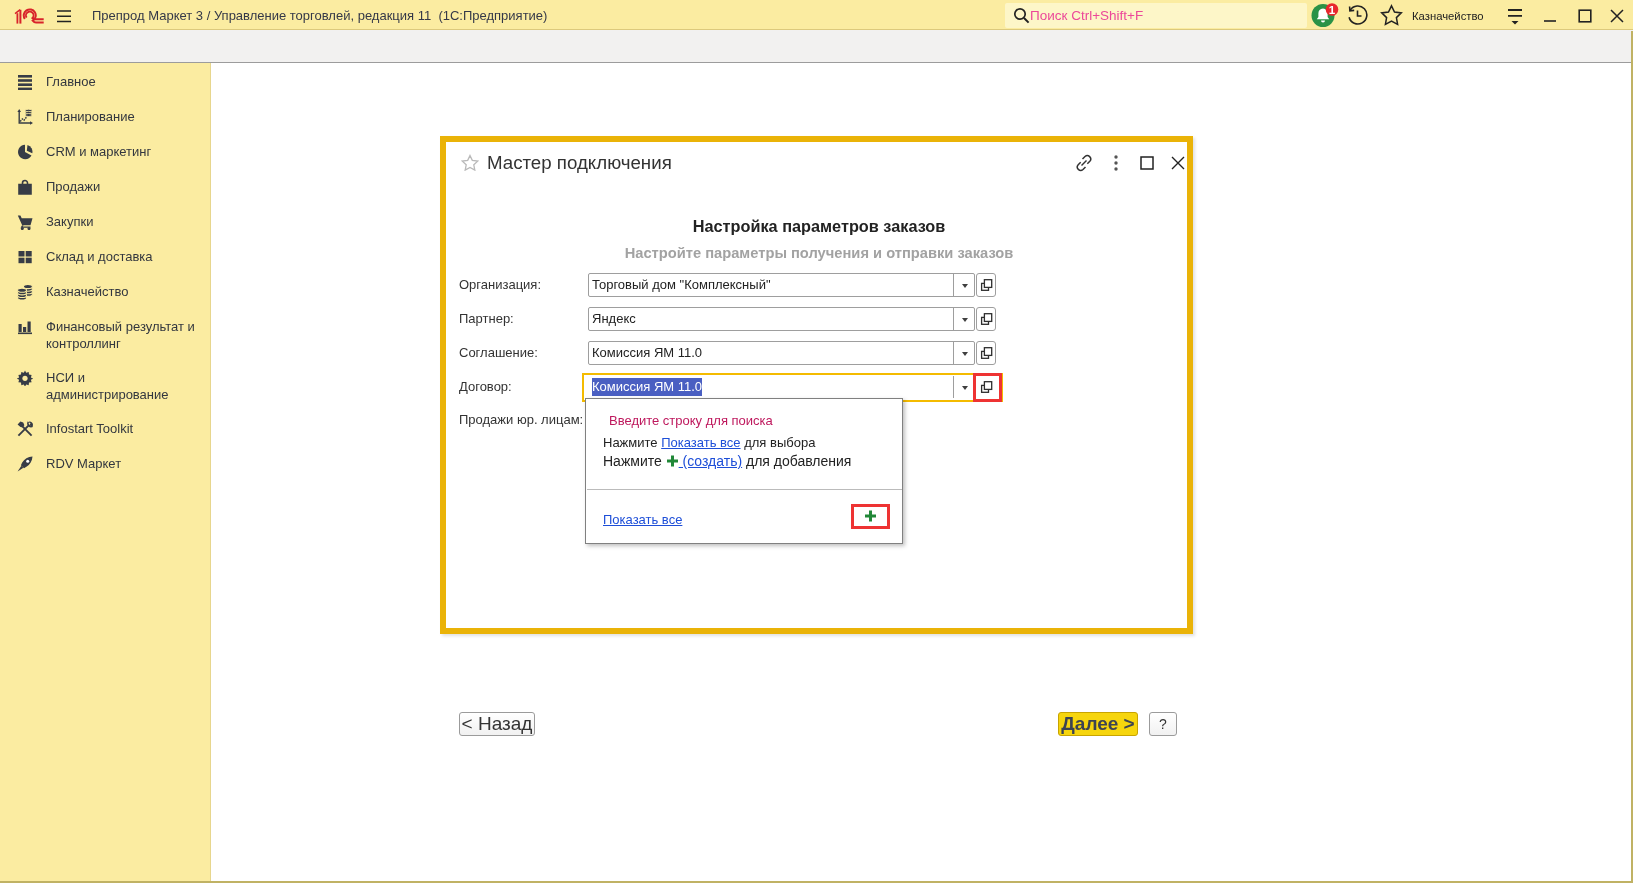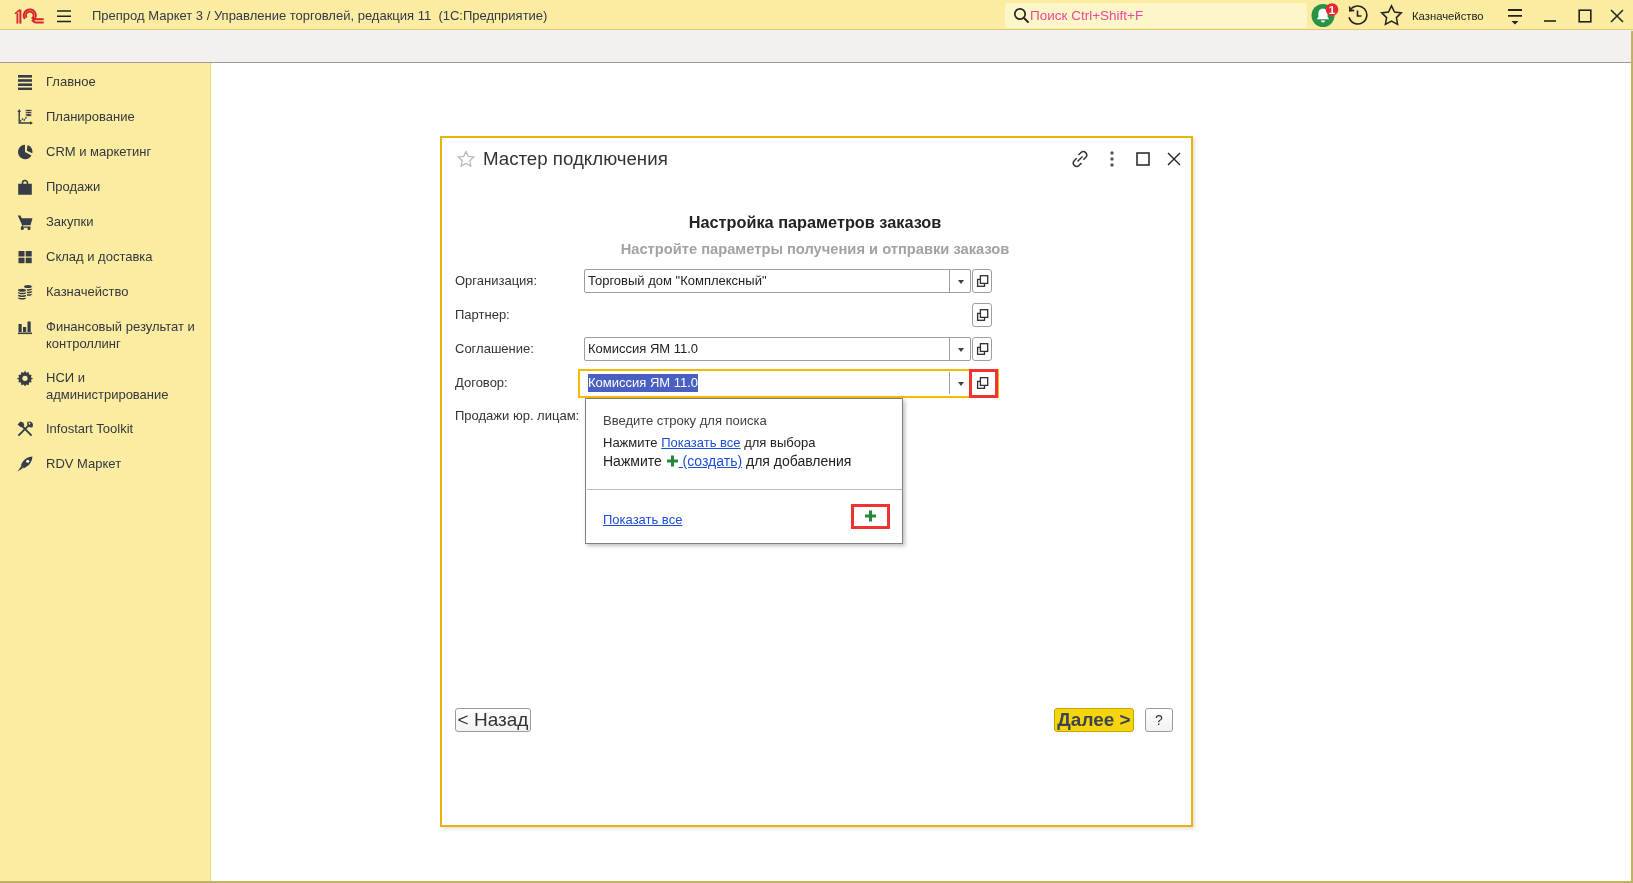--- a/index.html
+++ b/index.html
@@ -20,21 +20,21 @@
   #sidebar { left:0; top:63px; width:211px; height:818px; background:#fbeca1; border-right:1px solid #e7d68d; }
   .mi { position:absolute; left:0; width:211px; }
   .mi .ic { position:absolute; left:17px; top:0; width:16px; height:16px; }
   .mi .tx { position:absolute; left:46px; font-size:13px; color:#33373f; line-height:17px; }
 
   
   #frameR { left:1631px; top:31px; width:2px; height:852px; background:#c0b264; }
   #frameB { left:0; top:881px; width:1633px; height:2px; background:#c0b264; }
 
   
-  #dialog { left:440px; top:136px; width:753px; height:691px; background:#fff; border:2px solid #eab308; box-shadow:2px 2px 3px rgba(0,0,0,0.12); }
+  #dialog { left:440px; top:136px; width:753px; height:498px; background:#fff; border:6px solid #eab308; box-shadow:2px 2px 3px rgba(0,0,0,0.12); }
   
   #dlgtitle { left:41px; top:10px; font-size:18.7px; color:#333; }
   #heading  { left:0; top:75px; width:746px; text-align:center; font-size:16.3px; font-weight:bold; color:#222; }
   #subhead  { left:0; top:103px; width:746px; text-align:center; font-size:14.7px; font-weight:bold; color:#a2a2a2; }
 
   .lbl { position:absolute; left:13px; font-size:13px; color:#333; }
   .field { position:absolute; left:142px; width:387px; height:24px; border:1px solid #9e9e9e; border-radius:2px; background:#fff; }
   .field .txt { position:absolute; left:3px; top:2.5px; font-size:13px; color:#222; white-space:pre; }
   .field .sep { position:absolute; right:20px; top:0; width:1px; height:22px; background:#9e9e9e; }
   .field .arr { position:absolute; right:6px; top:9.5px; width:0; height:0; border-left:3.5px solid transparent; border-right:3.5px solid transparent; border-top:4px solid #3f3f3f; }
@@ -277,20 +277,25 @@
       <div class="txt">Торговый дом "Комплексный"</div>
       <div class="sep"></div>
       <div class="arr"></div>
     </div>
   <div class="selbtn" style="top:131px"><svg width="18" height="22" viewBox="0 0 18 22">
         <rect x="4.6" y="9.4" width="6.9" height="6.9" fill="none" stroke="#2e2e2e" stroke-width="1.3"></rect>
         <rect x="7.4" y="5.7" width="7.3" height="7.7" fill="#fff" stroke="#2e2e2e" stroke-width="1.3"></rect>
       </svg></div>
 
   <div class="lbl" style="top:169px">Партнер:</div>
+  <div class="field" style="top:165px">
+      <div class="txt">Яндекс</div>
+      <div class="sep"></div>
+      <div class="arr"></div>
+    </div>
   <div class="selbtn" style="top:165px"><svg width="18" height="22" viewBox="0 0 18 22">
         <rect x="4.6" y="9.4" width="6.9" height="6.9" fill="none" stroke="#2e2e2e" stroke-width="1.3"></rect>
         <rect x="7.4" y="5.7" width="7.3" height="7.7" fill="#fff" stroke="#2e2e2e" stroke-width="1.3"></rect>
       </svg></div>
 
   <div class="lbl" style="top:203px">Соглашение:</div>
   <div class="field" style="top:199px">
       <div class="txt">Комиссия ЯМ 11.0</div>
       <div class="sep"></div>
       <div class="arr"></div>
@@ -316,21 +321,21 @@
   <div class="abs" style="left:527px;top:230.5px;width:28.5px;height:29px;border:3px solid #ee3333;"></div>
 
   <div class="lbl" style="top:270px">Продажи юр. лицам:</div>
 
   <div class="btn" style="left:13px;top:570px;width:76px">&lt; Назад</div>
   <div class="btn" style="left:612px;top:570px;width:80px;background:#f6d50d;border-color:#c8a400;font-weight:bold;color:#3c4352">Далее &gt;</div>
   <div class="btn" style="left:703px;top:570px;width:28px;font-size:14px">?</div>
 </div>
 
 <div class="abs" id="popup">
-  <div class="abs" style="left:17px;top:14px;font-size:13px;color:#404040">Введите строку для поиска</div>
+  <div class="abs" style="left:23px;top:14px;font-size:13px;color:#be185d">Введите строку для поиска</div>
   <div class="abs" style="left:17px;top:36px;font-size:13px;color:#222">Нажмите <span class="plink">Показать все</span> для выбора</div>
   <div class="abs" style="left:17px;top:54px;font-size:14px;color:#222">Нажмите <svg width="13" height="12" viewBox="0 0 13 12" style="vertical-align:-1px">
         <path d="M5,0.5 h3 v4 h4 v3 h-4 v4 h-3 v-4 h-4 v-3 h4 z" fill="#218838"></path>
       </svg><span class="plink"> (создать)</span> для добавления</div>
   <div class="abs" style="left:1px;top:90px;width:315px;height:1px;background:#bbb"></div>
   <div class="abs" style="left:17px;top:113px;font-size:13px"><span class="plink">Показать все</span></div>
   <div class="abs" style="left:265px;top:105px;width:39px;height:25px;border:3px solid #ee3333;background:#fff">
     <svg width="13" height="12" viewBox="0 0 13 12" style="position:absolute;left:10px;top:3px">
         <path d="M5,0.5 h3 v4 h4 v3 h-4 v4 h-3 v-4 h-4 v-3 h4 z" fill="#218838"></path>
       </svg>

